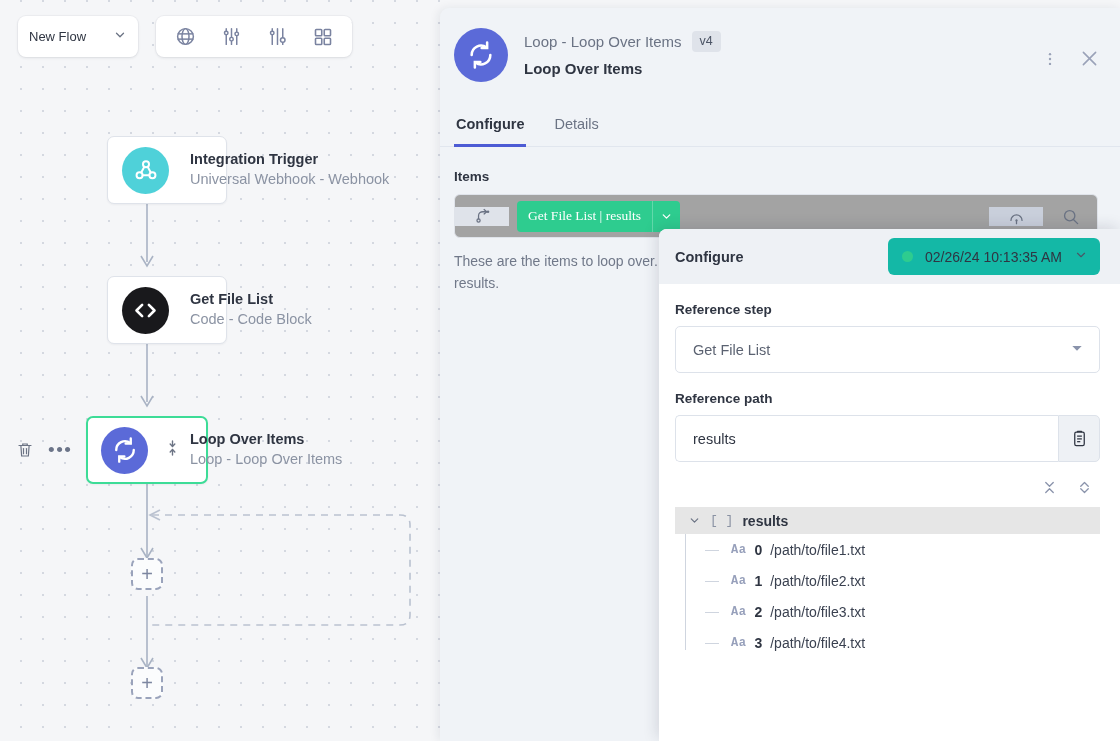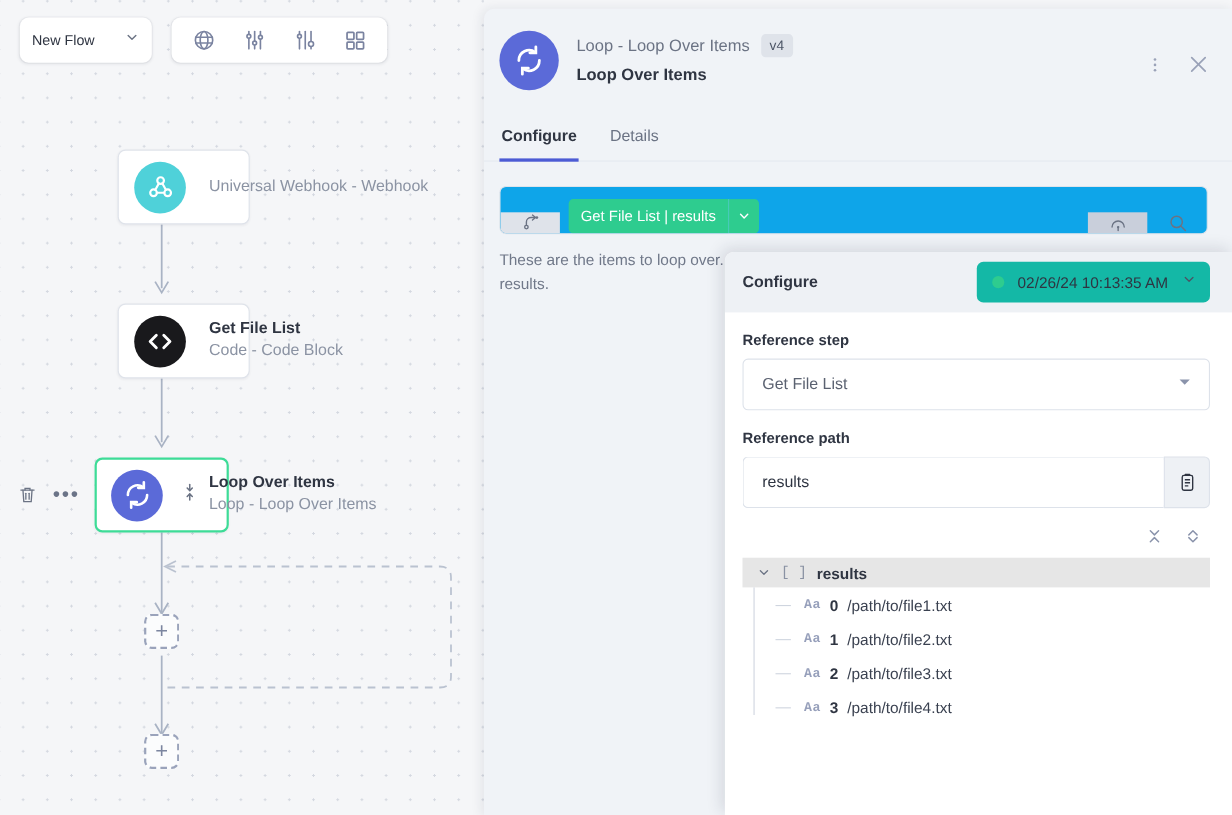--- a/index.html
+++ b/index.html
@@ -83,22 +83,22 @@
   .ph-act { cursor: pointer; display: flex; }
 
   .tabs { display: flex; gap: 26px; padding: 0 0 0 14px; margin-top: 6px;
     border-bottom: 1px solid #e1e6ee; }
   .tab { font-size: 14.5px; color: #6b7384; padding: 6px 2px 12px;
     cursor: pointer; border-bottom: 3px solid transparent; margin-bottom: -1px; }
   .tab.active { color: #2f3542; font-weight: bold; border-bottom-color: #4c5bd4; }
 
   .panel-body { padding: 22px 22px 0 14px; background: #f0f3f7; height: 100%; }
   .field-label { font-size: 13.5px; font-weight: bold; color: #2f3542; margin-bottom: 10px; }
-  .input-row { display: flex; align-items: flex-end; background: #0ea5e9;
-    border-radius: 6px; border: 1px solid #dfe3ea; height: 44px; overflow: hidden; }
+  .input-row { display: flex; align-items: center; background: #a3a3a3;
+    border-radius: 6px; border: 1px solid #dfe3ea; height: 44px; overflow: hidden; font-family: Liberation Serif, serif; }
   .input-addon { width: 54px; background: #dfe3ea; display: flex;
     align-items: center; justify-content: center; cursor: pointer; flex: none; }
   .input-main { flex: 1; display: flex; align-items: center; padding: 0 8px; gap: 0; min-width: 0; }
   .chip { background: #2ecc8f; color: #fff; font-size: 13.5px;
     border-radius: 4px 0 0 4px; height: 31px; display: flex; align-items: center;
     padding: 0 11px; white-space: nowrap; cursor: pointer; }
   .chip-caret { background: #2ecc8f; height: 31px; width: 28px;
     display: flex; align-items: center; justify-content: center;
     border-radius: 0 4px 4px 0; cursor: pointer; border-left: 1px solid rgba(255,255,255,.25); }
   .input-trailing { display: flex; align-items: stretch; flex: none; }
@@ -228,20 +228,21 @@
             <circle cx="12" cy="7" r="2.6"></circle>
             <circle cx="6.5" cy="16.5" r="2.6"></circle>
             <circle cx="17.5" cy="16.5" r="2.6"></circle>
             <line x1="9.1" y1="16.5" x2="14.9" y2="16.5"></line>
             <line x1="10.6" y1="9.3" x2="7.9" y2="14.1"></line>
             <line x1="13.4" y1="9.3" x2="16.1" y2="14.1"></line>
           </svg>
       </div>
     </div>
     <div class="node-label" style="left:190px; top:170px;">
+      <div class="node-title">Integration Trigger</div>
       <div class="node-sub">Universal Webhook - Webhook</div>
     </div>
 
     <div class="node" style="left:107px; top:276px;">
       <div class="node-ico" style="background:#19191c">
         <svg width="27" height="27" viewBox="0 0 24 24" fill="none" stroke="#fff" stroke-width="2.3" stroke-linecap="round" stroke-linejoin="round">
             <polyline points="9 7 4 12 9 17"></polyline>
             <polyline points="15 7 20 12 15 17"></polyline>
           </svg>
       </div>
@@ -331,20 +332,21 @@
         </span>
       </div>
     </div>
 
     <div class="tabs">
       <div class="tab active">Configure</div>
       <div class="tab">Details</div>
     </div>
 
     <div class="panel-body">
+      <div class="field-label">Items</div>
 
       <div class="input-row">
         <div class="input-addon">
           <svg width="19" height="19" viewBox="0 0 24 24" fill="none" stroke="#6b7384" stroke-width="1.6" stroke-linecap="round">
               <path d="M7 19a2 2 0 1 0 0-4 2 2 0 0 0 0 4z"></path>
               <path d="M7 15V11c0-3 2.5-5 5.5-5H17"></path>
               <polyline points="14 3.2 17.4 6 14 8.8"></polyline>
               <circle cx="19" cy="6" r="1.6" fill="#6b7384" stroke="none"></circle>
             </svg>
         </div>

